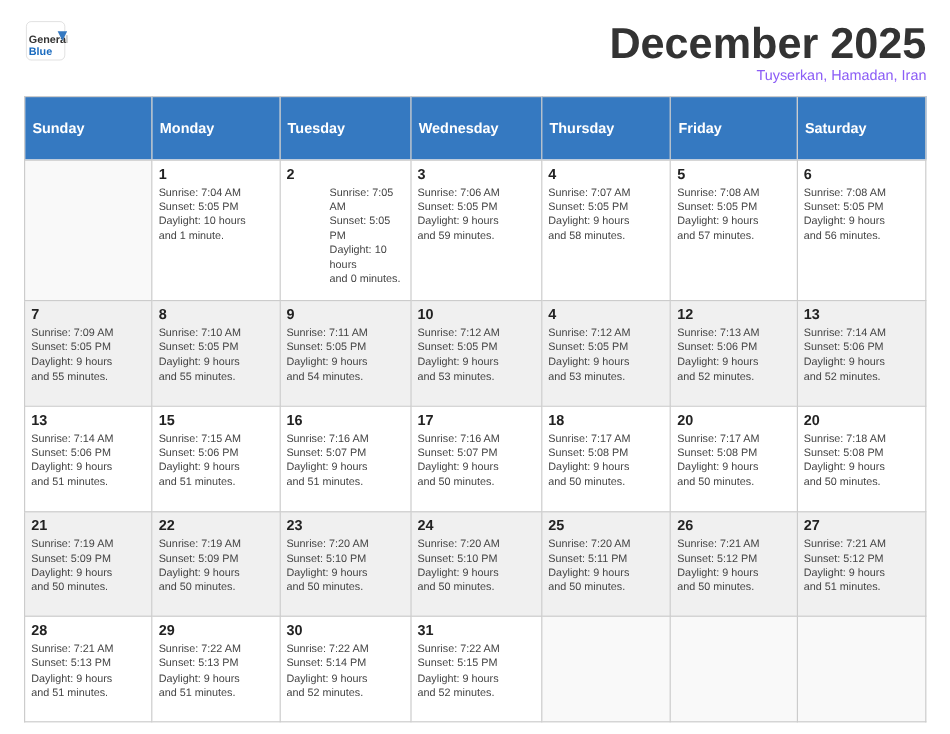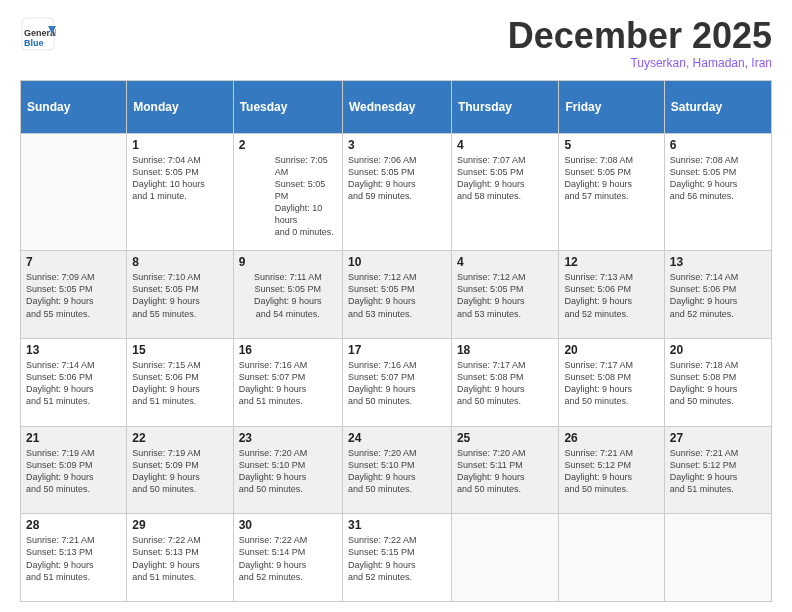--- a/index.html
+++ b/index.html
@@ -173,21 +173,21 @@
           </td>
           <td>
             <span class="day-number">8</span>
             <div class="day-info" style="white-space: pre-line;">Sunrise: 7:10 AM
 Sunset: 5:05 PM
 Daylight: 9 hours
 and 55 minutes.</div>
           </td>
           <td>
             <span class="day-number">9</span>
-            <div class="day-info" style="white-space: pre-line; text-align: center;">Sunrise: 7:11 AM
+            <div class="day-info" style="white-space: pre-line;">Sunrise: 7:11 AM
 Sunset: 5:05 PM
 Daylight: 9 hours
 and 54 minutes.</div>
           </td>
           <td>
             <span class="day-number">10</span>
             <div class="day-info" style="white-space: pre-line;">Sunrise: 7:12 AM
 Sunset: 5:05 PM
 Daylight: 9 hours
 and 53 minutes.</div>

